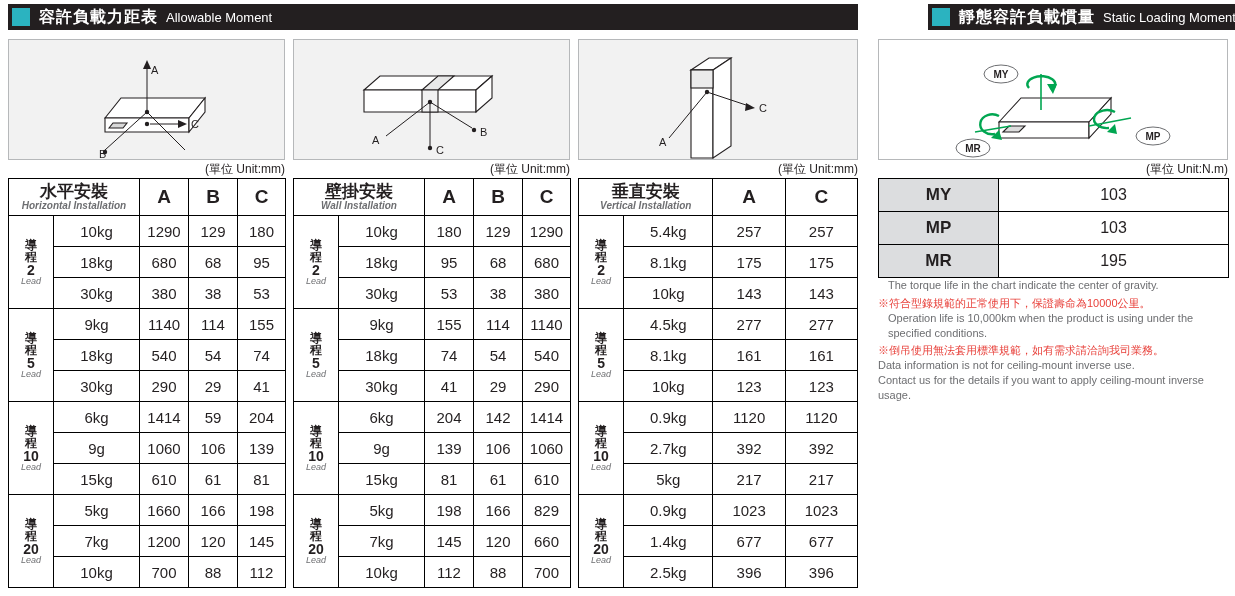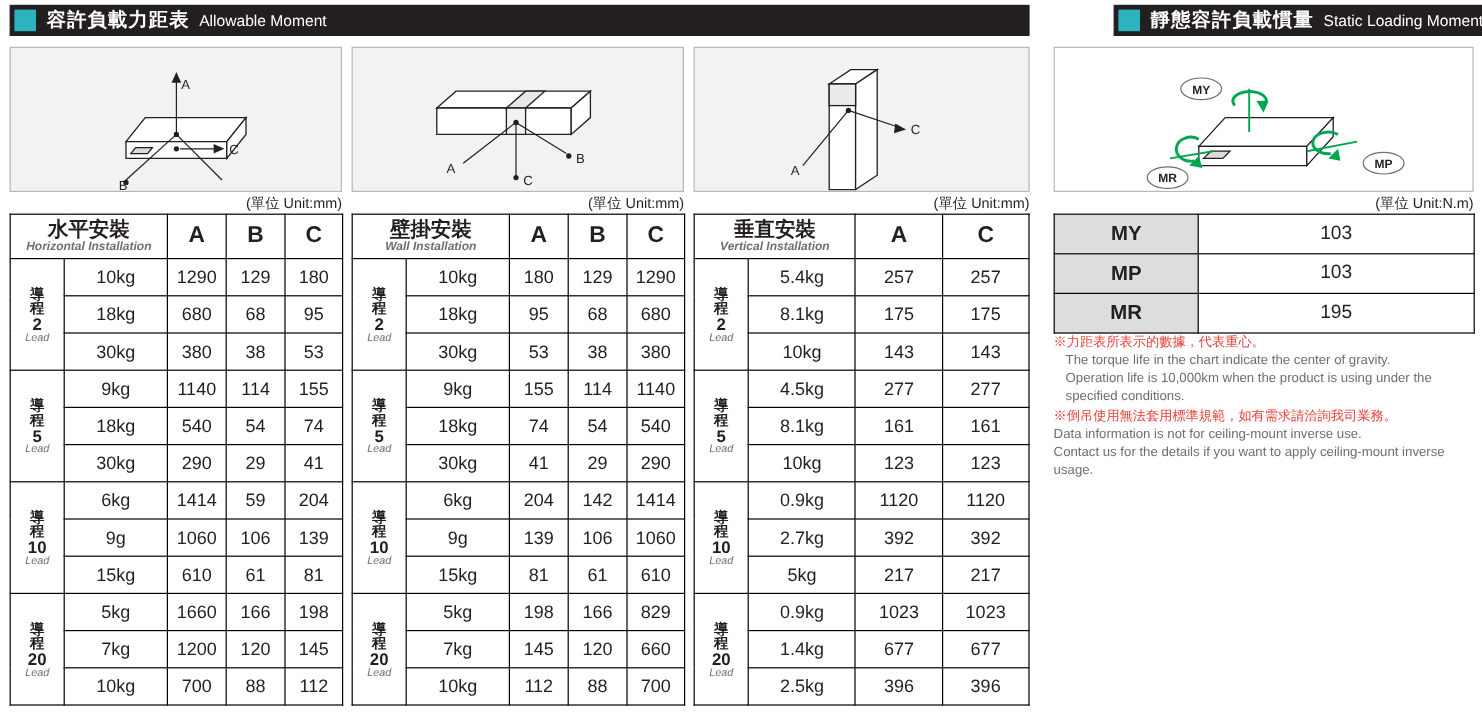--- a/index.html
+++ b/index.html
@@ -487,21 +487,21 @@
           <td class="v">103</td>
         </tr>
         <tr>
           <td class="lbl">MR</td>
           <td class="v">195</td>
         </tr>
       </tbody>
   </table>
 
   <div class="notes" style="left:878px;top:278px;width:352px;">
-    <div class="note-cn">※力距表所表示的數據，代表重心。</div>
     <div class="note-en" style="margin-left:10px;">The torque life in the chart indicate the center of gravity.</div>
+    <div class="note-cn" style="margin-top:3px;">※符合型錄規範的正常使用下，保證壽命為10000公里。</div>
     <div class="note-en" style="margin-left:10px;">Operation life is 10,000km when the product is using under the specified conditions.</div>
     <div class="note-cn" style="margin-top:3px;">※倒吊使用無法套用標準規範，如有需求請洽詢我司業務。</div>
     <div class="note-en" style="white-space:pre-line;">Data information is not for ceiling-mount inverse use.
 Contact us for the details if you want to apply ceiling-mount inverse usage.</div>
   </div>
 
 </div>
 
 </body></html>

